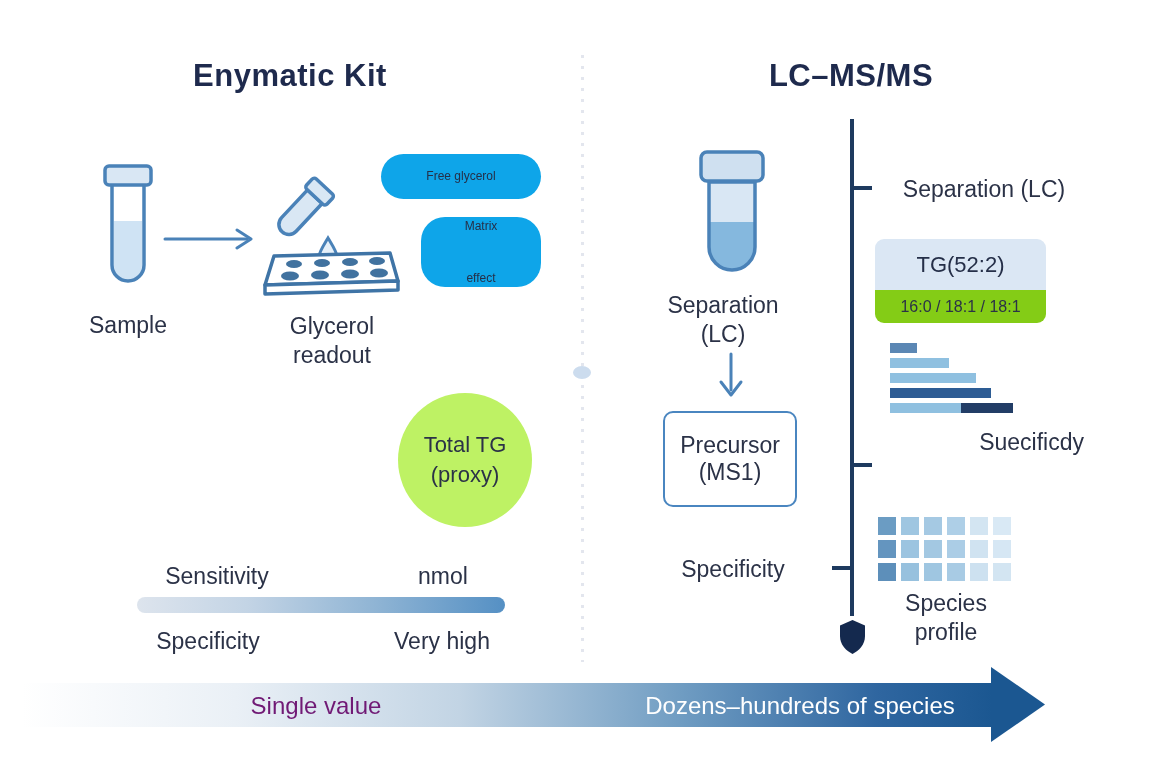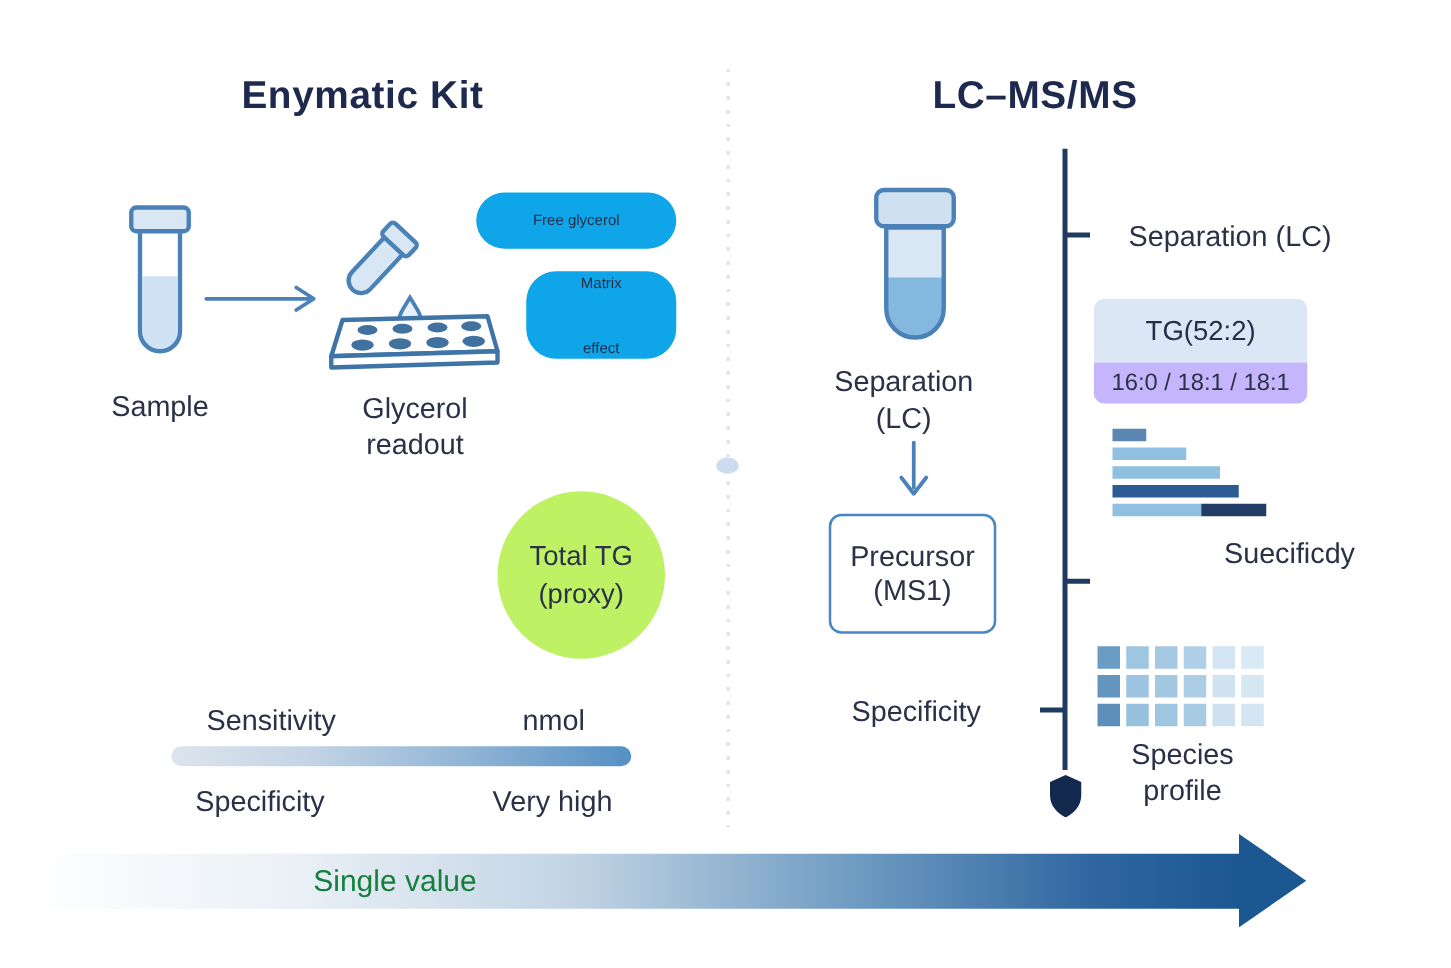--- a/index.html
+++ b/index.html
@@ -13,41 +13,41 @@
   .bubble { background:#bef264; border-radius:50%; display:flex; flex-direction:column;
             align-items:center; justify-content:center; color:#2b3247; font-size:22px; line-height:30px; }
   .divider { width:3px; background-image:repeating-linear-gradient(180deg,#e3e6ee 0px,#e3e6ee 3px,transparent 3px,transparent 11px); }
   .divider-dot { width:18px; height:13px; border-radius:50%; background:#ccdcee; }
   .grad-bar { height:16px; border-radius:8px; background:linear-gradient(90deg,#dde4ed 0%,#c3d4e5 30%,#8fb4d4 65%,#5590c4 100%); }
   .tl-line { width:4px; background:#1e3a5f; }
   .tl-tick { height:4px; background:#1e3a5f; }
   .tg-card { width:171px; border-radius:9px; overflow:hidden; }
   .tg-top { background:#dbe7f4; height:51px; display:flex; align-items:center; justify-content:center;
             color:#252f48; font-size:22px; }
-  .tg-bottom { background:#c4b5fd; height:33px; display:flex; align-items:center; justify-content:center;
-               color:#2b3247; font-size:19px; }
+  .tg-bottom { background:#84cc16; height:33px; display:flex; align-items:center; justify-content:center;
+               color:#2b3247; font-size:16px; }
   .frag-bar { height:10px; margin-bottom:5px; display:flex; }
   .frag-bar div { height:10px; }
   .heatmap { display:grid; grid-template-columns:repeat(6,18px); grid-auto-rows:18px; gap:5px; }
   .precursor-box { width:134px; height:96px; border:2.5px solid #4a86c0; border-radius:10px; background:#ffffff;
                    display:flex; flex-direction:column; align-items:center; justify-content:center;
                    color:#2b3247; font-size:23px; line-height:27px; }
   .flow-band { height:44px; background:linear-gradient(90deg,#ffffff 0%,#eaf0f6 22%,#c2d4e4 45%,#6f9cc2 68%,#2f66a0 88%,#1b5791 100%); }
   .flow-head { width:54px; height:75px; background:#1b5791; clip-path:polygon(0 0,100% 50%,0 100%); }
-  .flow-text-left { color:#15803d; font-size:24px; text-align:center; }
+  .flow-text-left { color:#701a75; font-size:24px; text-align:center; }
   .flow-text-right { color:#ffffff; font-size:24px; text-align:center; }
   .two-line span { display:block; }
 </style>
 </head>
 <body>
 
 <div id="stage">
 
   <div class="abs title" style="left:140px; top:58px; width:300px;">Enymatic Kit</div>
-  <div class="abs title" style="left:678px; top:58px; width:300px; font-weight:600;">LC–MS/MS</div>
+  <div class="abs title" style="left:701px; top:58px; width:300px; font-weight:600;">LC–MS/MS</div>
 
   <div class="abs divider" style="left:581px; top:55px; height:607px;"></div>
   <div class="abs divider-dot" style="left:573px; top:366px;"></div>
 
   <svg class="abs" style="left:98px; top:163px;" width="60" height="140" viewBox="0 0 60 140">
     <path d="M16 58 L44 58 L44 103 A14 14 0 0 1 16 103 Z" fill="#cfe3f4"></path>
     <path d="M14 21 L46 21 L46 102 A16 16 0 0 1 14 102 Z" fill="none" stroke="#4a82b8" stroke-width="3.5"></path>
     <rect x="7" y="3" width="46" height="19" rx="4" fill="#d9e7f4" stroke="#4a82b8" stroke-width="3.5"></rect>
   </svg>
   <div class="abs lbl" style="left:58px; top:311px; width:140px;">Sample</div>
@@ -178,15 +178,15 @@
     <span>profile</span>
   </div>
 
   <svg class="abs" style="left:838px; top:620px;" width="29" height="34" viewBox="0 0 29 34">
     <path d="M14.5 0 L27 5.5 V16 C27 25 21 30.5 14.5 34 C8 30.5 2 25 2 16 V5.5 Z" fill="#14294e"></path>
   </svg>
 
   <div class="abs flow-band" style="left:22px; top:683px; width:971px;"></div>
   <div class="abs flow-head" style="left:991px; top:667px;"></div>
   <div class="abs flow-text-left" style="left:206px; top:692px; width:220px;">Single value</div>
-  <div class="abs flow-text-right" style="left:615px; top:692px; width:370px;margin-top:34px;">Dozens–hundreds of species</div>
+  <div class="abs flow-text-right" style="left:615px; top:692px; width:370px;">Dozens–hundreds of species</div>
 
 </div>
 
 </body></html>

